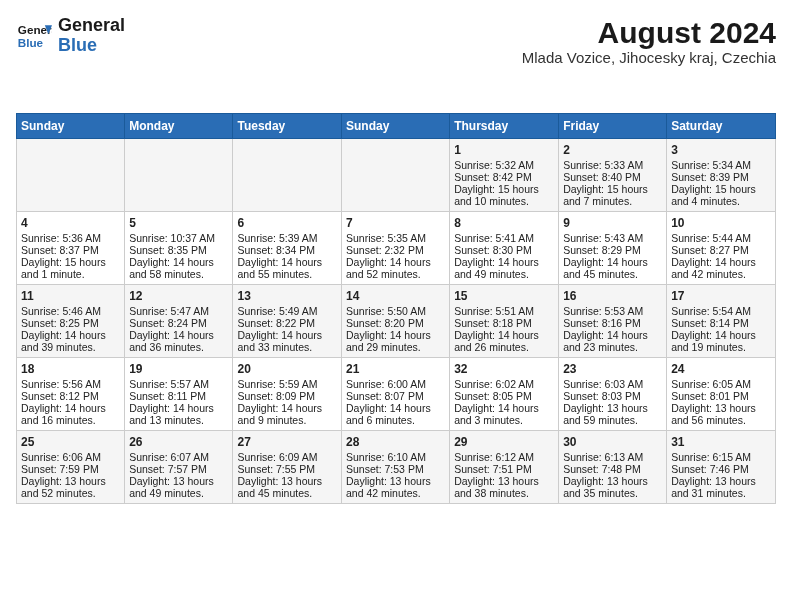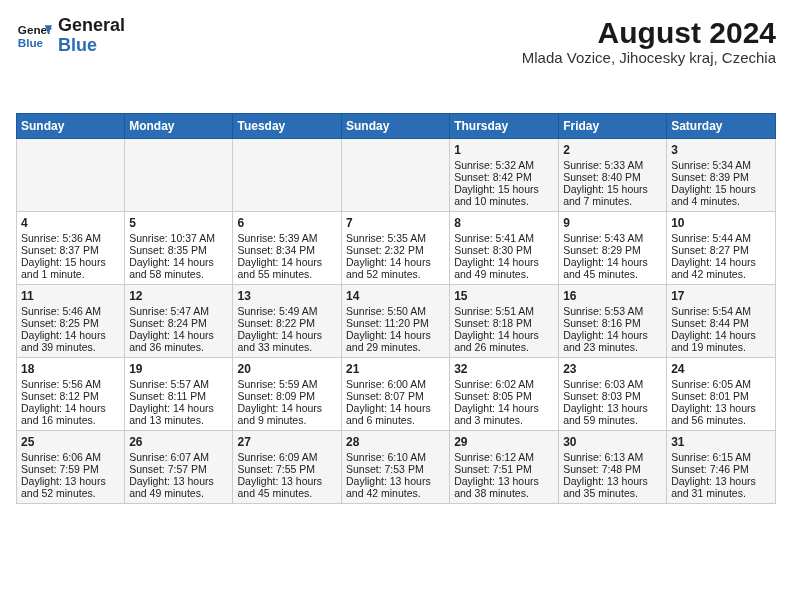--- a/index.html
+++ b/index.html
@@ -203,39 +203,39 @@
         </td>
         <td>
           <span class="day-num">13</span>
           <div>Sunrise: 5:49 AM</div>
           <div>Sunset: 8:22 PM</div>
           <div>Daylight: 14 hours and 33 minutes.</div>
         </td>
         <td>
           <span class="day-num">14</span>
           <div>Sunrise: 5:50 AM</div>
-          <div>Sunset: 11:20 PM</div>
+          <div>Sunset: 8:20 PM</div>
           <div>Daylight: 14 hours and 29 minutes.</div>
         </td>
         <td>
           <span class="day-num">15</span>
           <div>Sunrise: 5:51 AM</div>
           <div>Sunset: 8:18 PM</div>
           <div>Daylight: 14 hours and 26 minutes.</div>
         </td>
         <td>
           <span class="day-num">16</span>
           <div>Sunrise: 5:53 AM</div>
           <div>Sunset: 8:16 PM</div>
           <div>Daylight: 14 hours and 23 minutes.</div>
         </td>
         <td>
           <span class="day-num">17</span>
           <div>Sunrise: 5:54 AM</div>
-          <div>Sunset: 8:44 PM</div>
+          <div>Sunset: 8:14 PM</div>
           <div>Daylight: 14 hours and 19 minutes.</div>
         </td>
       </tr>
       <tr>
         <td>
           <span class="day-num">18</span>
           <div>Sunrise: 5:56 AM</div>
           <div>Sunset: 8:12 PM</div>
           <div>Daylight: 14 hours and 16 minutes.</div>
         </td>

